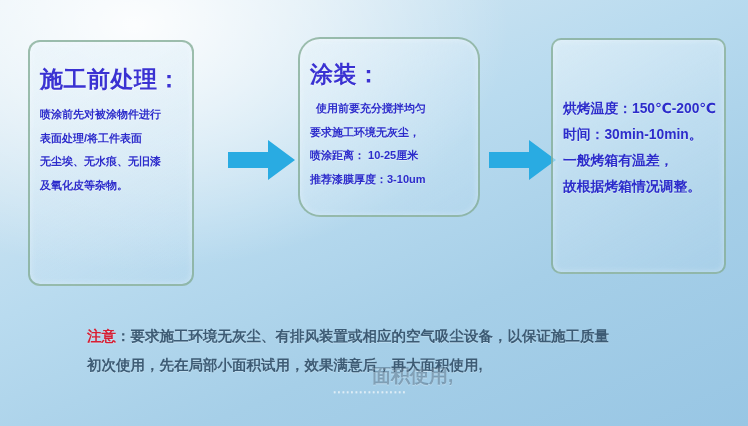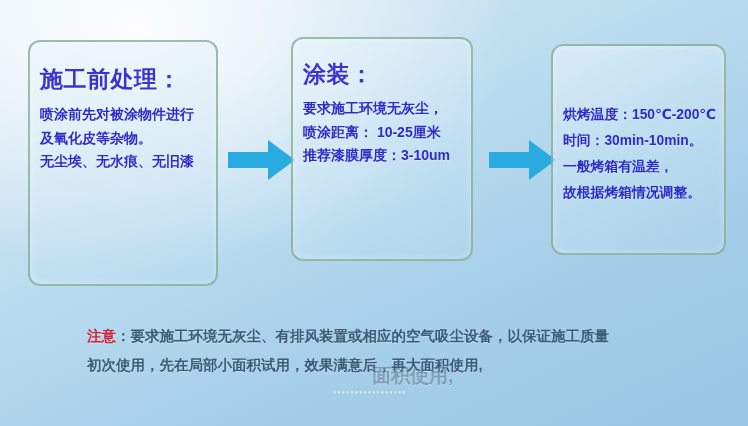--- a/index.html
+++ b/index.html
@@ -44,30 +44,30 @@
     font-size: 23px;
     line-height: 30px;
     letter-spacing: 0.5px;
     white-space: nowrap;
     text-shadow: 0 1px 0 rgba(255,255,255,0.5);
   }
 
   .panel-line {
     color: #2c2ccb;
     font-weight: bold;
-    font-size: 14px;
+    font-size: 11px;
     line-height: 23.5px;
     white-space: nowrap;
     text-shadow: 0 1px 0 rgba(255,255,255,0.35);
   }
   .panel-line.indent { text-indent: 6px; }
 
-  #panel-1 { left: 28px;  top: 40px;  width: 190px; height: 246px; }
-  #panel-2 { left: 291px; top: 37px;  width: 182px; height: 224px; }
-  #panel-3 { left: 551px; top: 44px;  width: 175px; height: 211px; }
+  #panel-1 { left: 28px;  top: 40px;  width: 166px; height: 246px; }
+  #panel-2 { left: 298px; top: 37px;  width: 182px; height: 180px; border-radius: 22px; }
+  #panel-3 { left: 551px; top: 38px;  width: 175px; height: 236px; border-radius: 10px; }
 
   #panel-1 .panel-inner { top: 22px; }
   #panel-2 .panel-inner { top: 20px; }
   #panel-3 .panel-inner { top: 56px; }
 
   #panel-1 .panel-title { margin-bottom: 9px; }
   #panel-2 .panel-title { margin-bottom: 8px; }
 
   #panel-3 .panel-line { font-size: 13.8px; line-height: 26px; }
 
@@ -125,34 +125,36 @@
 </style>
 </head>
 <body>
 
 <div id="poster">
 
   <div class="panel" id="panel-1">
     <div class="panel-inner">
       <div class="panel-title">施工前处理：</div>
       <div class="panel-line">喷涂前先对被涂物件进行</div>
+      <div class="panel-line">表面处理/将工件表面</div>
+      <div class="panel-line">无尘埃、无水痕、无旧漆</div>
       <div class="panel-line">及氧化皮等杂物。</div>
-      <div class="panel-line">无尘埃、无水痕、无旧漆</div>
     </div>
   </div>
 
   <div class="arrow" id="arrow-1">
     <svg width="68" height="50" viewBox="0 0 68 50" xmlns="http://www.w3.org/2000/svg">
       <path d="M0 17 L40 17 L40 5 L67 25 L40 45 L40 33 L0 33 Z" fill="#29abe2"></path>
     </svg>
   </div>
 
   <div class="panel" id="panel-2">
     <div class="panel-inner">
       <div class="panel-title">涂装：</div>
+      <div class="panel-line indent">使用前要充分搅拌均匀</div>
       <div class="panel-line">要求施工环境无灰尘，</div>
       <div class="panel-line">喷涂距离： 10-25厘米</div>
       <div class="panel-line">推荐漆膜厚度：3-10um</div>
     </div>
   </div>
 
   <div class="arrow" id="arrow-2">
     <svg width="68" height="50" viewBox="0 0 68 50" xmlns="http://www.w3.org/2000/svg">
       <path d="M0 17 L40 17 L40 5 L67 25 L40 45 L40 33 L0 33 Z" fill="#29abe2"></path>
     </svg>

